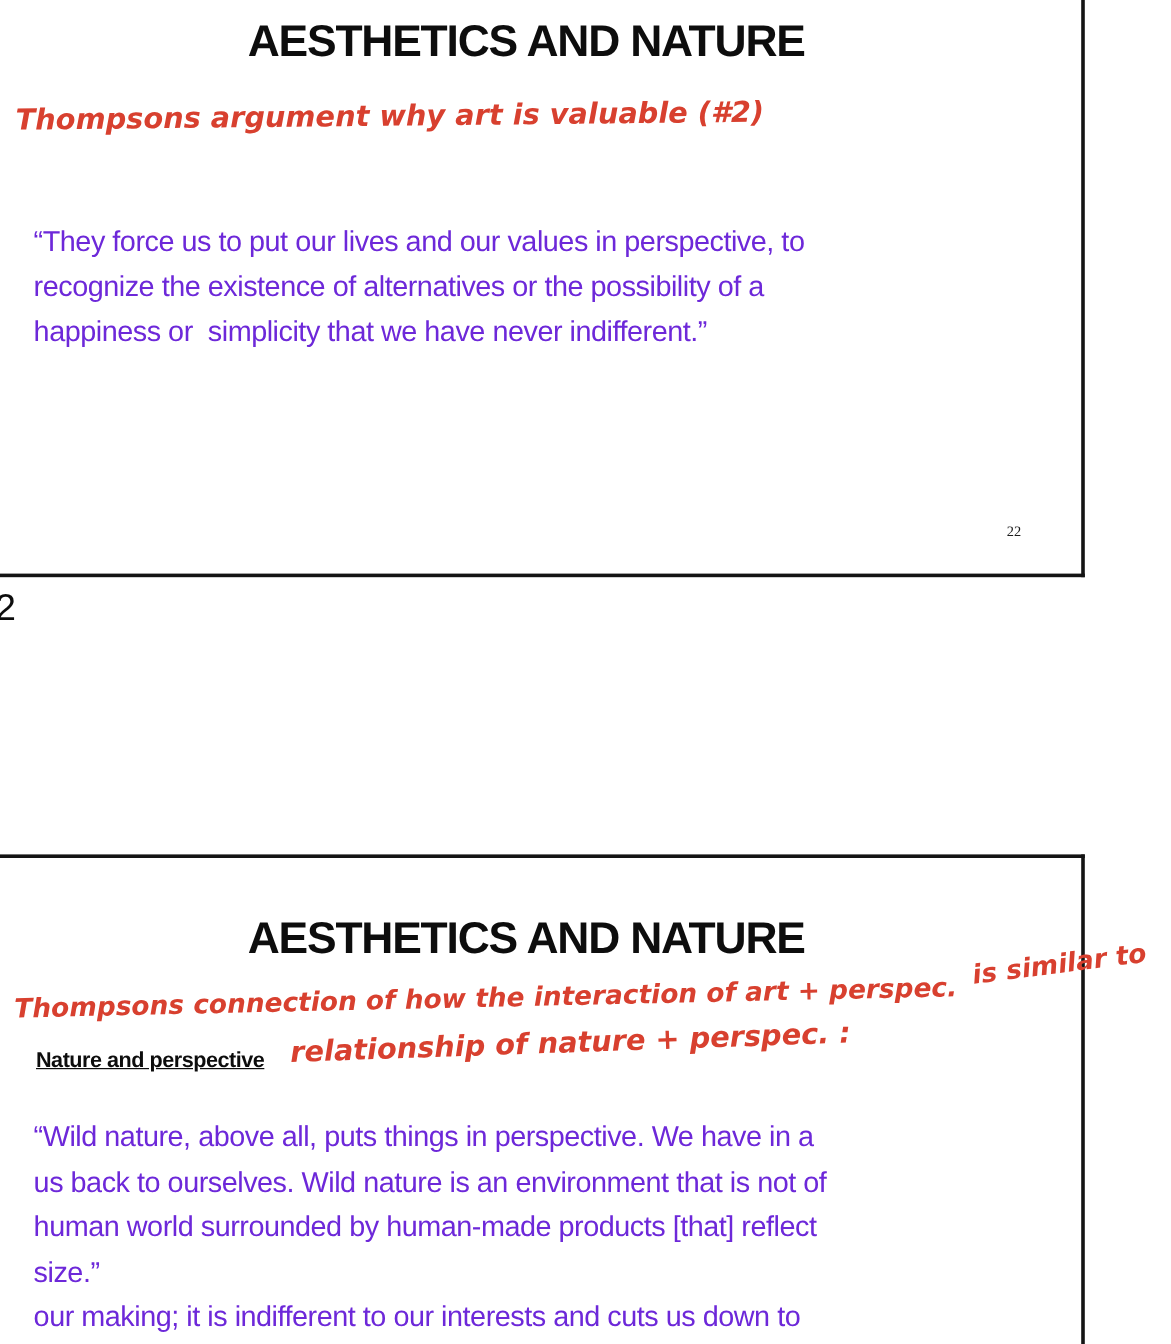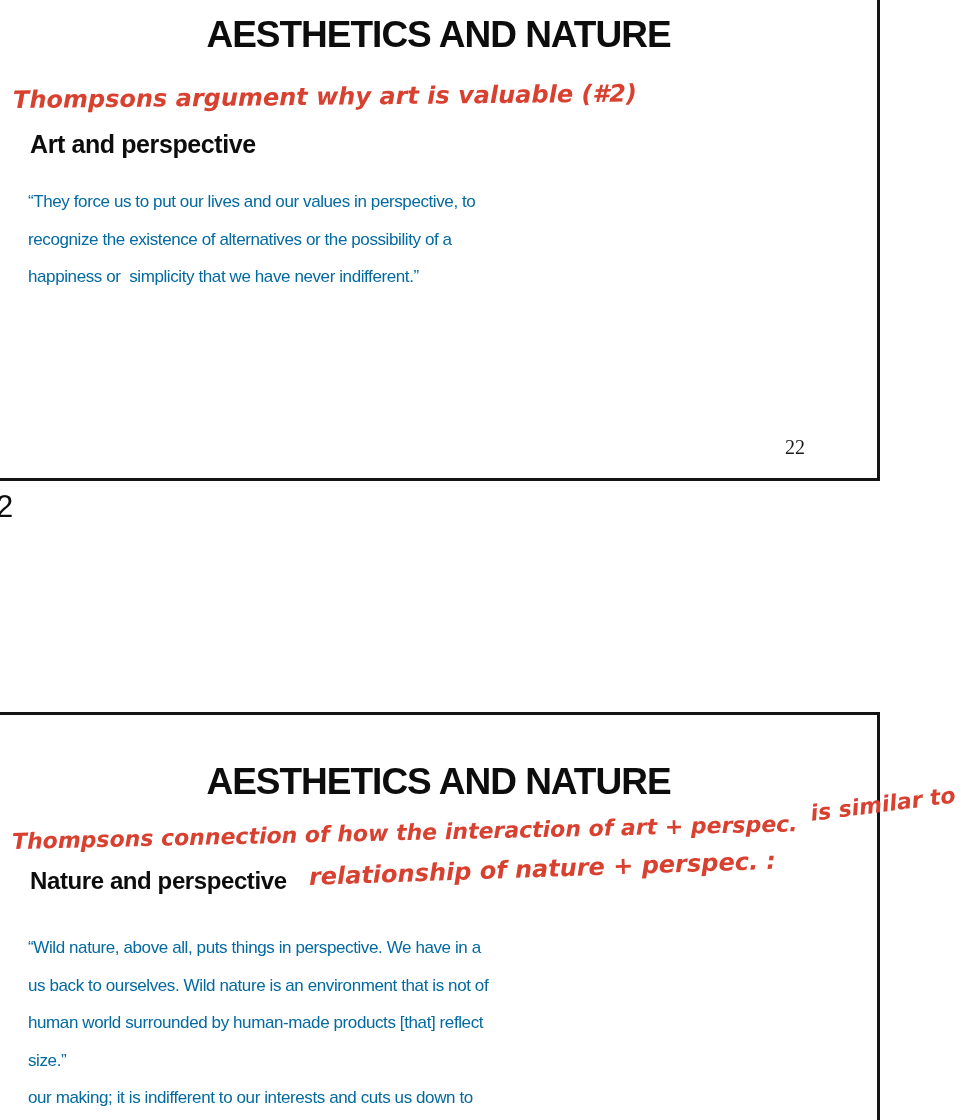--- a/index.html
+++ b/index.html
@@ -13,20 +13,21 @@
     height: 1120px;
     overflow: hidden;
     font-family: "Liberation Sans", sans-serif;
     color: #111111;
   }
   .slide {
     position: absolute;
     left: 0;
     background: #ffffff;
     overflow: visible;
+    padding-left: 24px;
   }
   .slide-1 {
     top: 0;
     width: 877px;
     height: 478px;
     border-right: 3px solid #141414;
     border-bottom: 3px solid #141414;
   }
   .slide-2 {
     top: 712px;
@@ -71,36 +72,36 @@
     font-weight: 700;
     letter-spacing: -0.4px;
     color: #0d0d0d;
     white-space: nowrap;
   }
   .slide-1 .heading { top: 130px; }
 
   .quote {
     position: absolute;
     left: 28px;
-    font-size: 17px;
+    font-size: 24px;
     letter-spacing: -0.4px;
-    color: #0369a1;
+    color: #6d28d9;
   }
   .slide-1 .quote { top: 183px; }
   .slide-2 .quote { top: 214px; }
   .quote-line {
     white-space: pre;
     line-height: 37.5px;
   }
   .slide-number {
     position: absolute;
-    left: 785px;
+    left: 839px;
     top: 436px;
     font-family: "Liberation Serif", serif;
-    font-size: 20px;
+    font-size: 12px;
     color: #1a1a1a;
   }
   .notes-page-number {
     position: absolute;
     left: -4px;
     top: 489px;
     font-size: 31px;
     color: #0d0d0d;
   }
   
@@ -118,42 +119,42 @@
     transform: rotate(-6deg) translateY(-10px);
     transform-origin: left center;
   }
   .heading-row {
     position: absolute;
     left: 30px;
     top: 152px;
     white-space: nowrap;
   }
   .heading-row .heading-inline {
-    font-size: 24px;
+    font-size: 18px;
     font-weight: 700;
     letter-spacing: -0.4px;
     color: #0d0d0d;
+    text-decoration: underline;
   }
   .heading-row .annotation-2b {
     display: inline-block;
     margin-left: 22px;
     font-size: 24px;
     transform: rotate(-2deg) translateY(-4px);
     transform-origin: left center;
   }
 </style>
 </head>
 <body>
 
 <div class="slide slide-1">
   <div class="slide-title">AESTHETICS AND NATURE</div>
 
   <div class="hand annotation-1">Thompsons argument why art is valuable (#2)</div>
 
-  <div class="heading">Art and perspective</div>
 
   <div class="quote">
     <div class="quote-line">“They force us to put our lives and our values in perspective, to</div>
     <div class="quote-line">recognize the existence of alternatives or the possibility of a</div>
     <div class="quote-line">happiness or  simplicity that we have never indifferent.”</div>
   </div>
 
   <div class="slide-number">22</div>
 </div>
 

